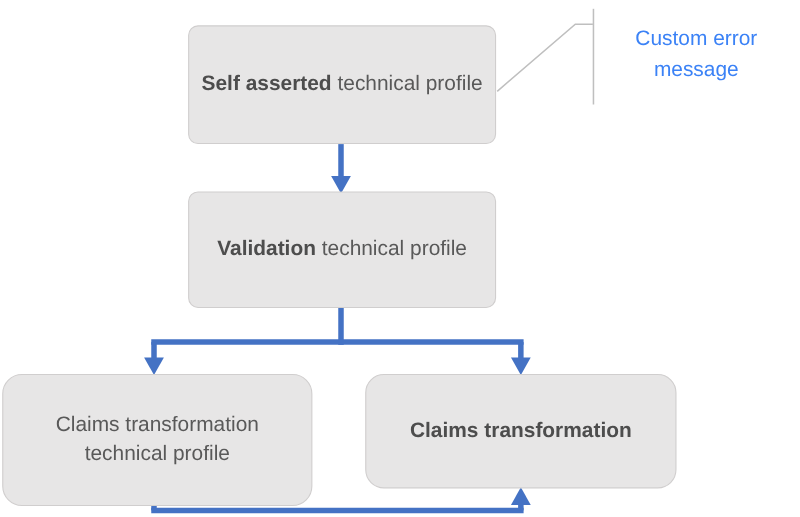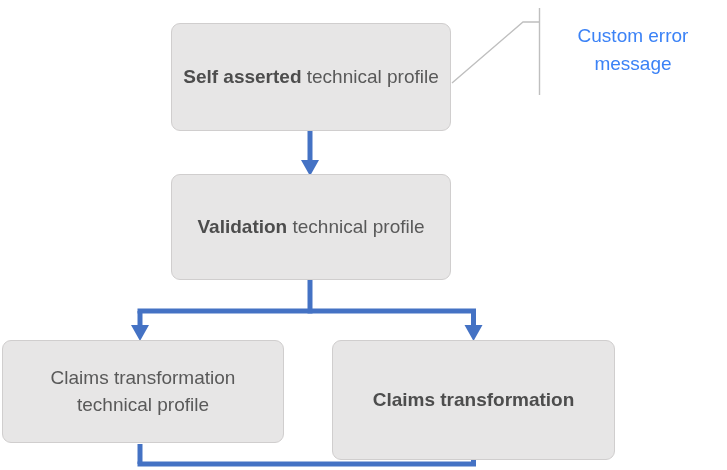--- a/index.html
+++ b/index.html
@@ -59,27 +59,29 @@
   #node-validation {
     left: 171px;
     top: 174px;
     width: 280px;
     height: 106px;
   }
   #node-claims-transformation-tp {
     left: 2px;
     top: 340px;
     width: 282px;
-    height: 103px;
+    height: 120px;
+    border-radius: 18px;
   }
   #node-claims-transformation {
     left: 332px;
     top: 340px;
     width: 283px;
-    height: 120px;
+    height: 104px;
+    border-radius: 17px;
   }
   .callout-label {
     position: absolute;
     left: 553px;
     top: 22px;
     width: 160px;
     text-align: center;
     color: #3b82f6;
     font-size: 19px;
     line-height: 1.45;

